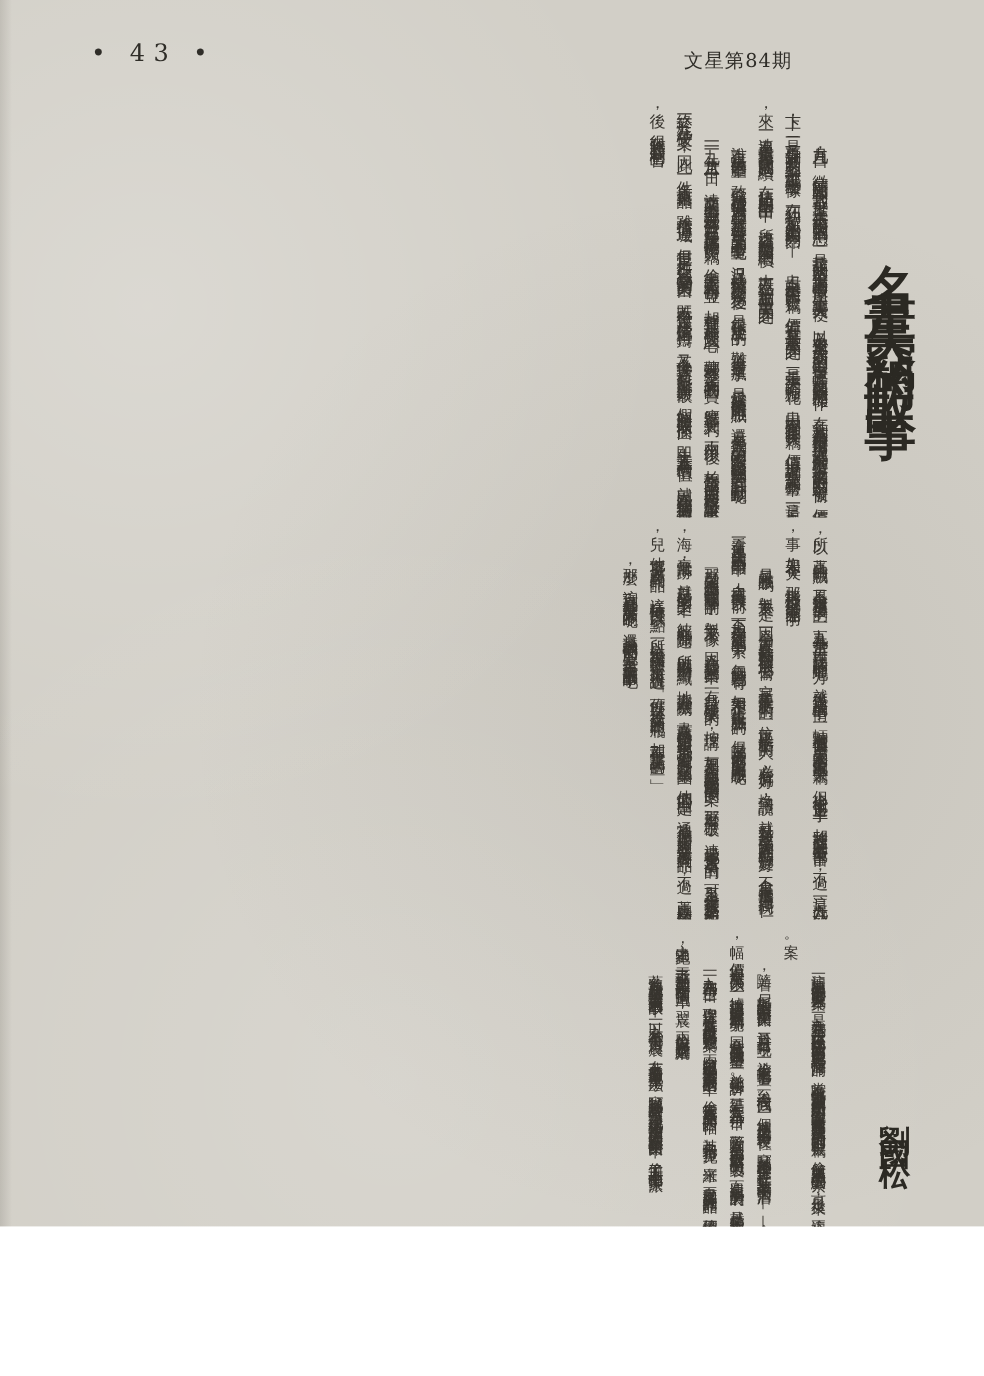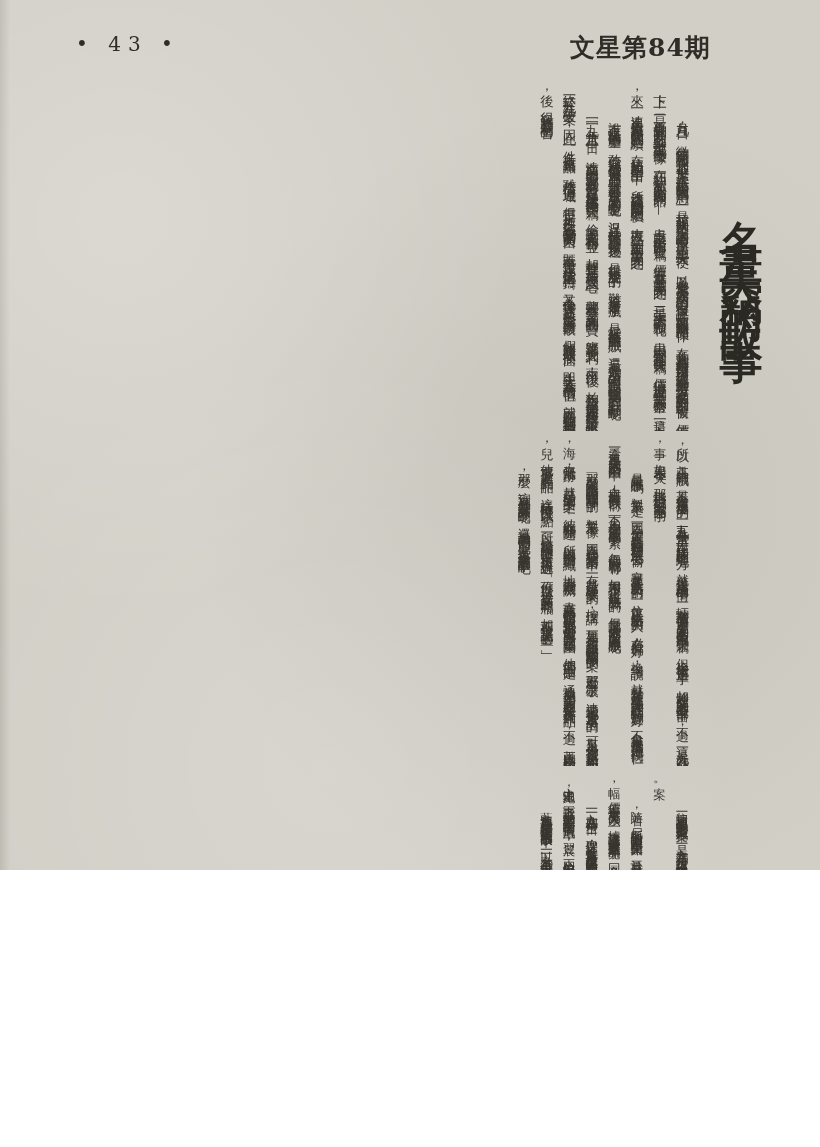--- a/index.html
+++ b/index.html
@@ -1,36 +1,36 @@
 <!DOCTYPE html>
 <html><head>
 <meta charset="utf-8">
 <style>
   html,body{margin:0;padding:0;}
   .page{
     position:relative;
-    width:820px;height:870px;
+    width:820px;height:1022px;
     background-color:#d2cfc7;
     background-image:
       radial-gradient(circle at 15% 25%, rgba(255,255,255,.20), transparent 42%),
       radial-gradient(circle at 72% 58%, rgba(110,105,95,.10), transparent 52%),
       radial-gradient(circle at 40% 88%, rgba(255,255,255,.14), transparent 46%),
       linear-gradient(90deg, rgba(90,85,75,.18) 0px, rgba(90,85,75,0) 10px);
     font-family:"DejaVu Serif","Liberation Serif",serif;
     color:#38352f;
     overflow:hidden;
   }
   
   .page-number{
     position:absolute;left:76px;top:32px;
     font-size:20px;letter-spacing:7px;color:#2f2d28;
   }
   .issue{
-    position:absolute;left:570px;top:31px;
-    font-size:25px;letter-spacing:1px;color:#2f2d28;font-weight:bold;
+    position:absolute;left:570px;top:41px;
+    font-size:16px;letter-spacing:1px;color:#2f2d28;
   }
   
   .title{
     position:absolute;right:49px;top:186px;margin:0;
     writing-mode:vertical-rl;
     font-size:43px;font-weight:bold;
     letter-spacing:20px;color:#2b2923;
   }
   .author{
     position:absolute;right:57px;top:916px;

